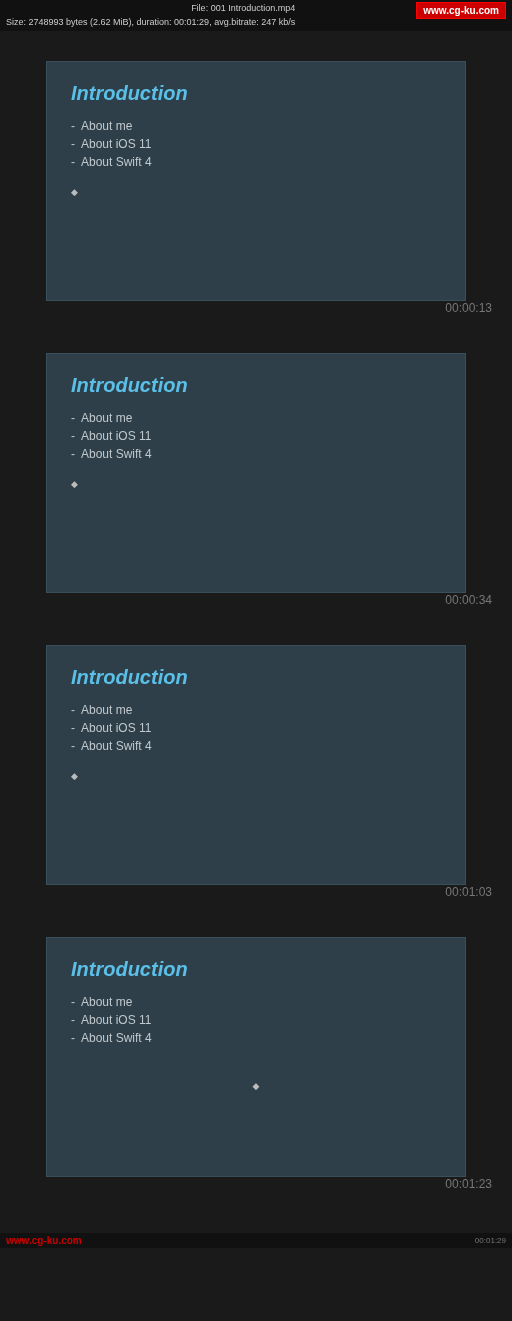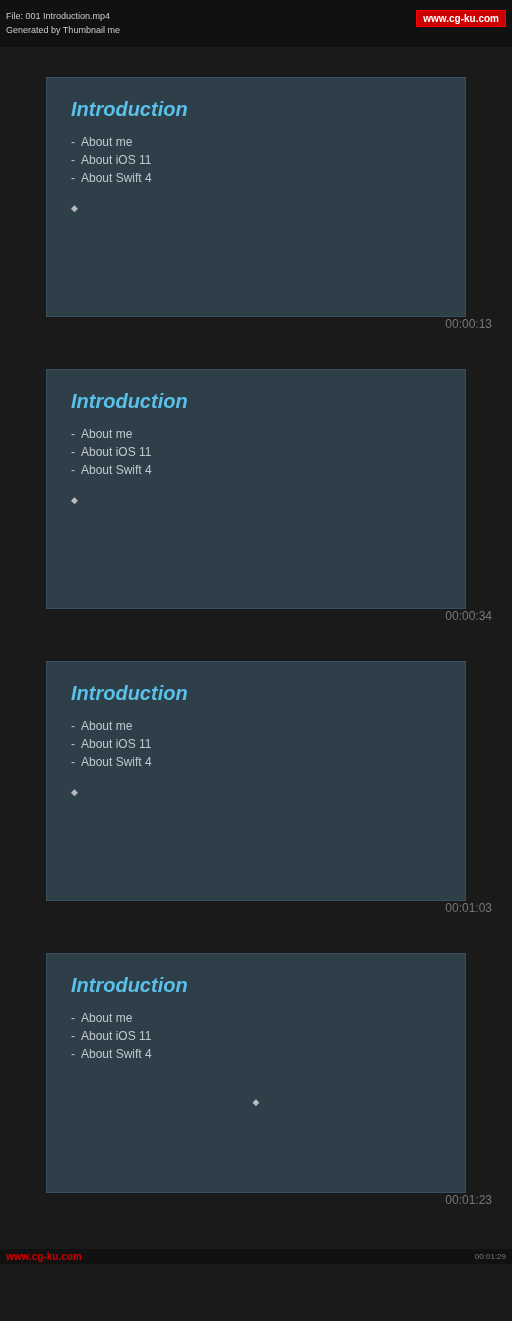--- a/index.html
+++ b/index.html
@@ -12,24 +12,25 @@
       width: 512px;
       min-height: 1321px;
       background-color: #1a1a1a;
       font-family: Arial, sans-serif;
       position: relative;
     }
 
     .top-bar {
       width: 100%;
       background-color: #111;
-      padding: 10px 6px;
+      padding: 2px 6px;
       display: flex;
       justify-content: space-between;
       align-items: flex-start;
+      text-align: right;
     }
 
     .file-info {
       color: #ccc;
       font-size: 9px;
       line-height: 1.5;
     }
 
     .logo {
       background-color: #c00;
@@ -120,21 +121,21 @@
       color: #777;
       font-size: 8px;
     }
   </style>
 </head>
 <body>
 
 <div class="top-bar">
   <div class="file-info">
     <div>File: 001 Introduction.mp4</div>
-    <div>Generated by Thumbnail me</div>
+    <div>Size: 2748993 bytes (2.62 MiB), duration: 00:01:29, avg.bitrate: 247 kb/s</div>
   </div>
   <div class="logo">www.cg-ku.com</div>
 </div>
 
 <div class="main-content">
 
   <div class="section-wrapper" style="margin-top: 20px;">
     <div class="slide">
       <div class="slide-title">Introduction</div>
       <ul class="slide-list">

